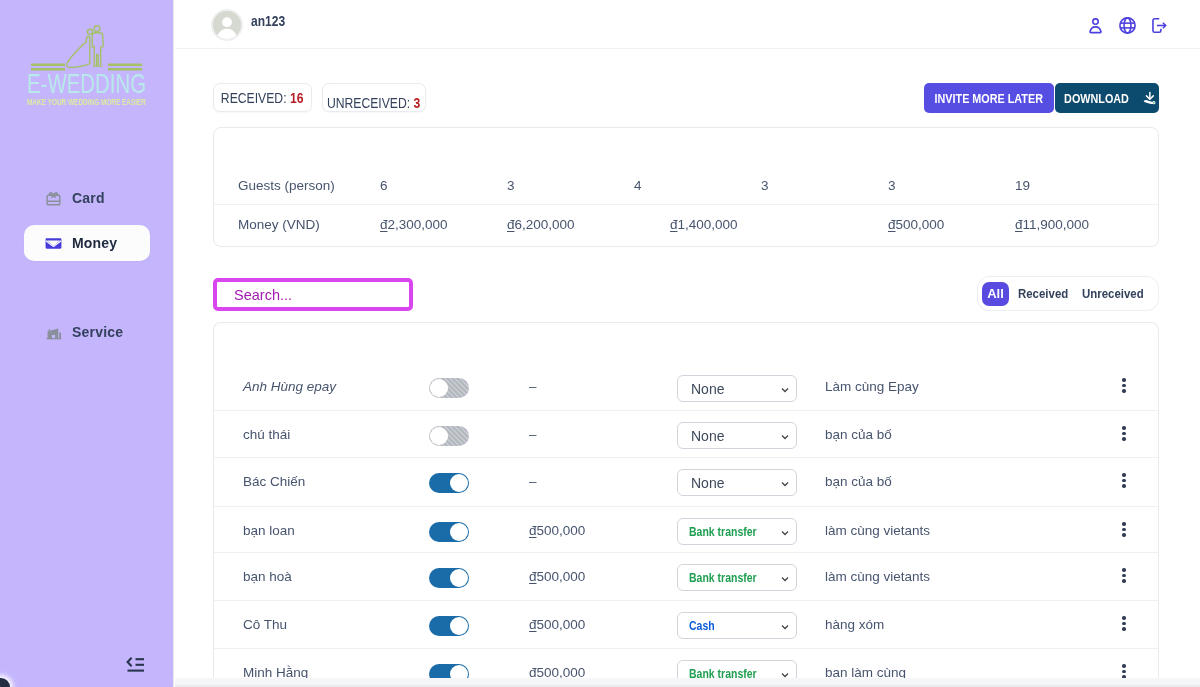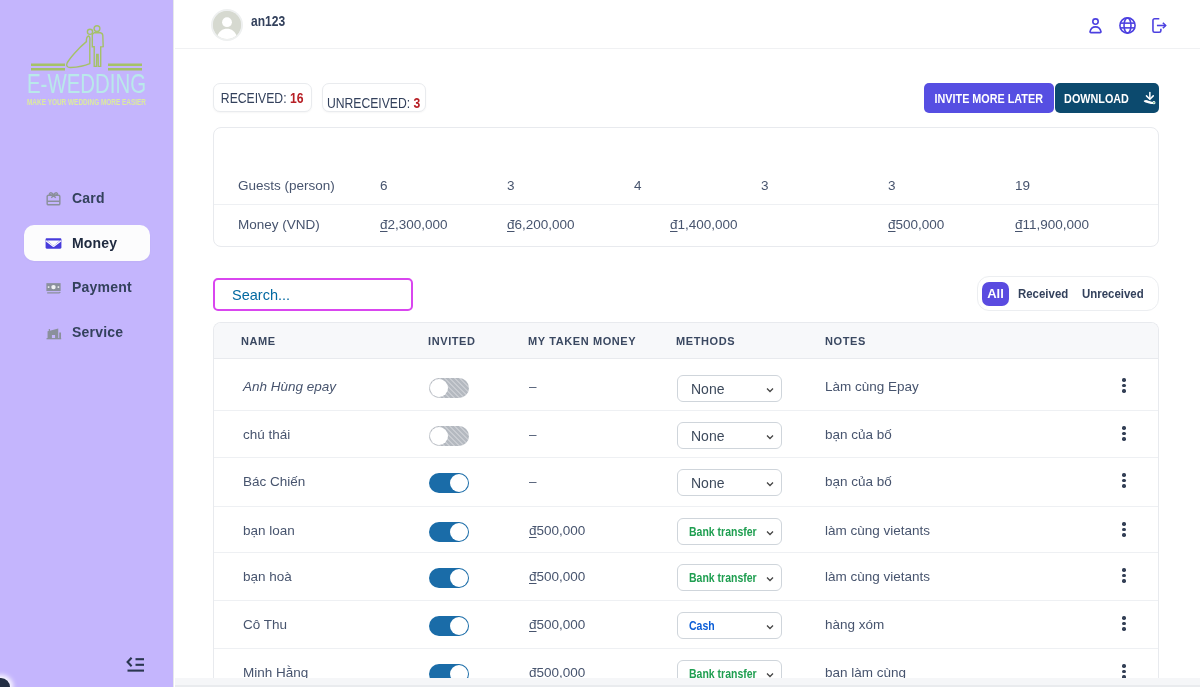--- a/index.html
+++ b/index.html
@@ -30,35 +30,35 @@
 #btn-down { left:1055px; width:104px; background:#0c4a6e; }
 
 
 #sumtab { position:absolute; left:213px; top:127px; width:946px; height:120px; border:1px solid #e8eaee; border-radius:8px; background:#fff; overflow:hidden; }
 #sumhead { position:absolute; left:0; top:0; width:100%; height:33px; background:#f7f8fa; border-bottom:1px solid #e8eaee; }
 .sh { position:absolute; top:12px; font-size:11px; font-weight:bold; letter-spacing:0.6px; color:#3a4861; }
 .srow { position:absolute; left:0; width:100%; height:43px; }
 u.dd { text-decoration:underline; text-underline-offset:2px; } .sc { position:absolute; top:17px; font-size:13.5px; color:#47546e; } .srow2 .sc { top:12px; }
 
 
-#search { position:absolute; left:213px; top:278px; width:200px; height:33px; border:2px solid #d946ef; border-radius:5px; background:#fff; font-size:14.5px; color:#0369a1; display:flex; align-items:center; padding-left:17px; }
+#search { position:absolute; left:213px; top:278px; width:200px; height:33px; border:4px solid #d946ef; border-radius:5px; background:#fff; font-size:14.5px; color:#a21caf; display:flex; align-items:center; padding-left:17px; }
 #filters { position:absolute; left:977px; top:276px; width:182px; height:35px; background:#fff; border:1px solid #eceef1; border-radius:12px; display:flex; align-items:center; }
 #f-all { margin-left:4px; flex:0 0 27px; width:27px; height:24px; background:#5a4be0; color:#fff; border-radius:7px; font-size:13px; font-weight:bold; display:flex; align-items:center; justify-content:center; }
 .f-lab { font-size:13px; font-weight:bold; color:#33415c; display:inline-block; transform:scaleX(0.88); transform-origin:left; white-space:nowrap; }
 
 
 #maintab { position:absolute; left:213px; top:322px; width:946px; height:365px; border:1px solid #e8eaee; border-radius:8px 8px 0 0; border-bottom:none; background:#fff; overflow:hidden; }
 #mainhead { position:absolute; left:0; top:0; width:100%; height:36px; background:#f7f8fa; border-bottom:1px solid #e8eaee; }
 .mh { position:absolute; top:12px; font-size:11px; font-weight:bold; letter-spacing:0.6px; color:#3a4861; }
 .mrow { position:absolute; left:0; width:100%; height:48px; border-bottom:1px solid #eef0f3; }
 .m-name { position:absolute; left:29px; top:16px; font-size:13.5px; color:#47546e; }
 .m-dash { position:absolute; left:315px; top:16px; font-size:13.5px; color:#47546e; }
 .m-money { position:absolute; left:315px; top:16px; font-size:13.5px; color:#47546e; }
 .m-note { position:absolute; left:611px; top:16px; font-size:13.5px; color:#47546e; }
-.m-sel { position:absolute; left:463px; top:11px; width:105px; height:27px; border:1px solid #cfd5db; border-radius:6px; background:#fff; display:flex; align-items:center; }
+.m-sel { position:absolute; left:463px; top:11px; width:120px; height:27px; border:1px solid #cfd5db; border-radius:6px; background:#fff; display:flex; align-items:center; }
 .m-sel .sel-t { margin-left:13px; font-size:14px; color:#3d4a5c; display:inline-block; white-space:nowrap; }
 .m-sel.green .sel-t, .m-sel.blue .sel-t { font-size:12.5px; font-weight:bold; transform:scaleX(0.84); transform-origin:left; margin-left:11px; }
 .m-sel.green .sel-t { color:#1e9e50; }
 .m-sel.blue .sel-t { color:#0b5ed7; }
 .m-sel svg { position:absolute; right:6px; top:9px; }
 .toggle { position:absolute; left:215px; top:15px; width:40px; height:20px; border-radius:10px; }
 .toggle.off { background:#b4b9c0; background-image:repeating-linear-gradient(45deg, rgba(255,255,255,0.28) 0 1.5px, transparent 1.5px 3.5px); }
 .toggle.off::after { content:""; position:absolute; left:1px; top:1px; width:18px; height:18px; border-radius:50%; background:#fff; }
 .toggle.on { background:#1a6ca8; }
 .toggle.on::after { content:""; position:absolute; right:1px; top:1px; width:18px; height:18px; border-radius:50%; background:#fff; }
@@ -101,30 +101,20 @@
       </svg>
     <span class="mi-label">Card</span>
   </div>
   <div class="menu-item active" style="top:225px;">
     <svg class="mi-icon" viewBox="0 0 24 24" fill="#473bdb">
         <path d="M3.5 5.5h17c.8 0 1.5.7 1.5 1.5v10c0 .8-.7 1.5-1.5 1.5h-17c-.8 0-1.5-.7-1.5-1.5V7c0-.8.7-1.5 1.5-1.5zm.3 2.6l7.3 6c.5.4 1.3.4 1.8 0l7.3-6"></path>
         <path d="M2.5 8.5l8.6 6.8c.5.4 1.3.4 1.8 0l8.6-6.8" fill="none" stroke="#fcfcfd" stroke-width="1.6"></path>
       </svg>
     <span class="mi-label" style="color:#202b40;">Money</span>
   </div>
-  <div class="menu-item" style="top:269px;">
-    <svg class="mi-icon" viewBox="0 0 24 24" fill="#8a909b">
-        <path d="M3 6.5h18v10H3z"></path>
-        <circle cx="12" cy="11.5" r="2.8" fill="#f1f2f4"></circle>
-        <rect x="4.8" y="10.5" width="2" height="2" fill="#f1f2f4"></rect>
-        <rect x="17.2" y="10.5" width="2" height="2" fill="#f1f2f4"></rect>
-        <path d="M4 18.8h14.5c.8 0 1.6-.4 2-1.2" stroke="#8a909b" stroke-width="1.6" fill="none"></path>
-      </svg>
-    <span class="mi-label">Payment</span>
-  </div>
   <div class="menu-item" style="top:314px;">
     <svg class="mi-icon" viewBox="0 0 24 24" fill="#8a909b">
         <path d="M4.5 20v-9.5l1.5-.3V7.5h1.5v2.3L18 7v13h-4v-5h-4v5z"></path>
         <rect x="19.2" y="12" width="2.3" height="8"></rect>
         <rect x="3.2" y="19" width="18.5" height="1.6"></rect>
       </svg>
     <span class="mi-label">Service</span>
   </div>
 
   <svg style="position:absolute;left:126px;top:655px;" width="19" height="18" viewBox="0 0 19 18">
@@ -208,27 +198,20 @@
 </div>
 
 <div id="search">Search...</div>
 <div id="filters">
   <div id="f-all">All</div>
   <span class="f-lab" style="margin-left:9px;">Received</span>
   <span class="f-lab" style="margin-left:7px;">Unreceived</span>
 </div>
 
 <div id="maintab">
-  <div id="mainhead">
-    <span class="mh" style="left:27px;">NAME</span>
-    <span class="mh" style="left:214px;">INVITED</span>
-    <span class="mh" style="left:314px;">MY TAKEN MONEY</span>
-    <span class="mh" style="left:462px;">METHODS</span>
-    <span class="mh" style="left:611px;">NOTES</span>
-  </div>
 
   <div class="mrow" style="top:36px; height:52px;">
     <span class="m-name" style="top:20px;font-style:italic;">Anh Hùng epay</span>
     <div class="toggle off" style="top:19px;"></div>
     <span class="m-dash" style="top:20px;">–</span>
     <div class="m-sel" style="top:16px;">
         <span class="sel-t">None</span>
         <svg width="10" height="10" viewBox="0 0 10 10" fill="none" stroke="#444" stroke-width="1.3">
           <path d="M2 3.5 5 6.5 8 3.5"></path>
         </svg>

